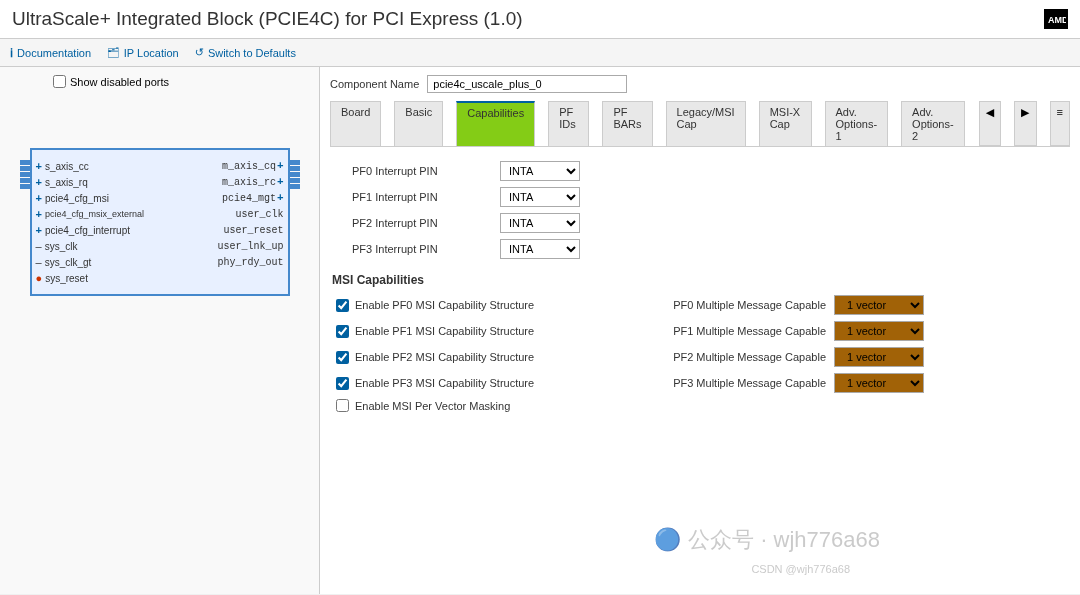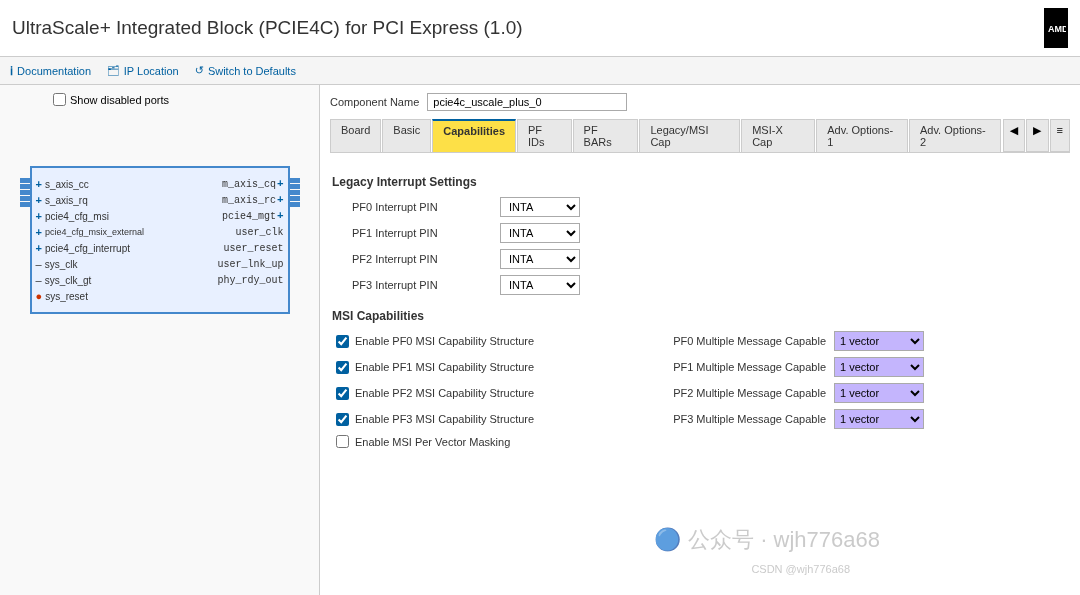--- a/index.html
+++ b/index.html
@@ -9,21 +9,21 @@
     .title-bar {
       background: #fff;
       border-bottom: 1px solid #ccc;
       padding: 8px 12px;
       display: flex;
       align-items: center;
       justify-content: space-between;
     }
     .title-bar-text { font-size: 19px; font-weight: normal; color: #333; }
     .amd-logo {
-      width: 24px; height: 40px;
+      width: 24px; height: 20px;
       background: #000;
       display: flex; align-items: center; justify-content: center;
       color: #fff; font-size: 10px; font-weight: bold;
     }
 
     
     .toolbar {
       background: #f5f5f5;
       border-bottom: 1px solid #ccc;
       padding: 5px 10px;
@@ -97,36 +97,36 @@
       padding: 2px 5px;
       font-size: 11px;
       width: 200px;
     }
 
     
     .tabs {
       display: flex;
       border-bottom: 1px solid #ccc;
       margin-bottom: 10px;
-      gap: 0;
+      gap: 12px;
     }
     .tab {
       padding: 4px 10px;
       border: 1px solid #ccc;
       border-bottom: none;
       background: #e8e8e8;
       cursor: pointer;
       font-size: 11px;
       color: #333;
       margin-right: 1px;
     }
     .tab.active {
-      background: #fde047;
+      background: #84cc16;
       border-top: 2px solid #0060a0;
-      font-weight: bold;
+      font-weight: normal;
     }
     .tab-nav-btn {
       padding: 4px 6px;
       border: 1px solid #ccc;
       background: #e8e8e8;
       cursor: pointer;
       font-size: 11px;
       margin-left: 1px;
     }
 
@@ -159,23 +159,23 @@
       display: flex; align-items: center;
       margin-bottom: 6px;
       padding-left: 4px;
     }
     .msi-left { display: flex; align-items: center; gap: 6px; min-width: 290px; }
     .msi-right { display: flex; align-items: center; gap: 8px; }
     .msi-label { font-size: 11px; color: #333; }
     .msi-label-right { font-size: 11px; color: #333; min-width: 200px; text-align: right; }
     .msi-select {
       border: 1px solid #aaa;
-      padding: 2px 1px;
-      font-size: 11px;
-      background: #c4b5fd;
+      padding: 2px 8px;
+      font-size: 11px;
+      background: #a16207;
       min-width: 90px;
     }
 
     .per-vector-row {
       display: flex; align-items: center; gap: 6px;
       padding-left: 4px; margin-top: 4px;
     }
 
     
     input[type="checkbox"] { cursor: pointer; }
@@ -349,21 +349,20 @@
       <div class="tab">MSI-X Cap</div>
       <div class="tab">Adv. Options-1</div>
       <div class="tab">Adv. Options-2</div>
       <div class="tab-nav-btn">◀</div>
       <div class="tab-nav-btn">▶</div>
       <div class="tab-nav-btn">≡</div>
     </div>
 
     <div class="content-area">
 
-      <div class="section-header">Legacy Interrupt Settings</div>
 
       <div class="form-row">
         <span class="form-label">PF0 Interrupt PIN</span>
         <select class="form-select">
           <option>INTA</option><option>INTB</option><option>INTC</option><option>INTD</option>
         </select>
       </div>
       <div class="form-row">
         <span class="form-label">PF1 Interrupt PIN</span>
         <select class="form-select">

